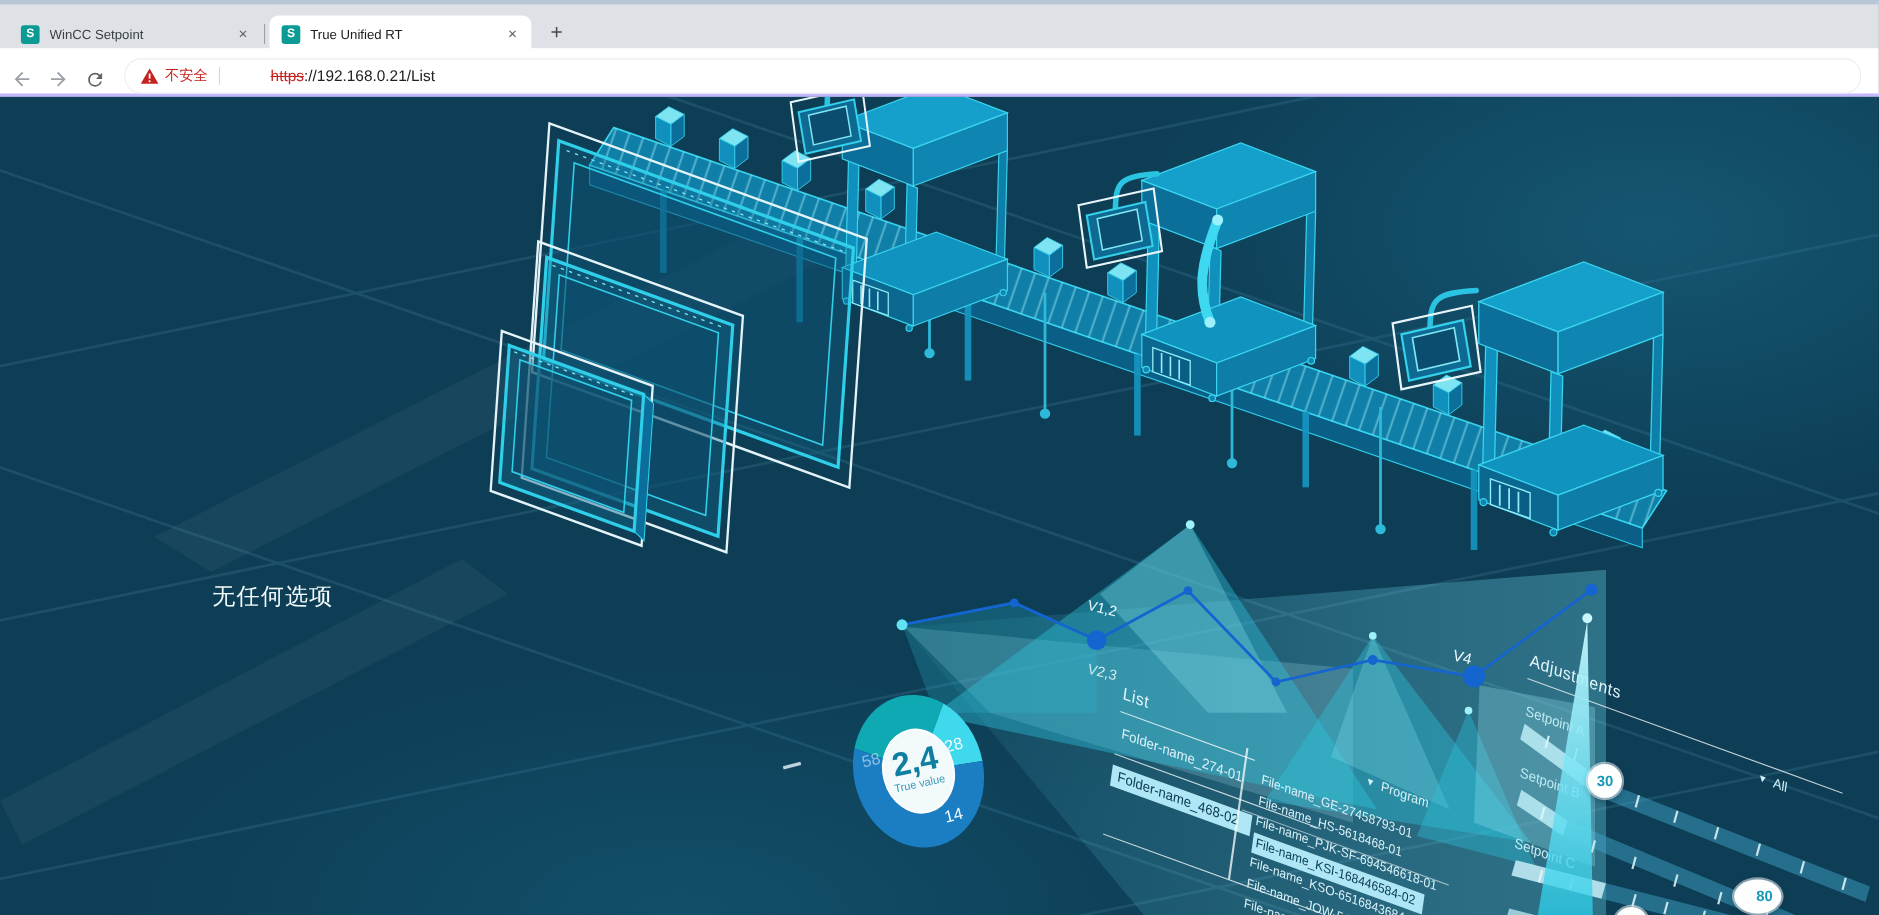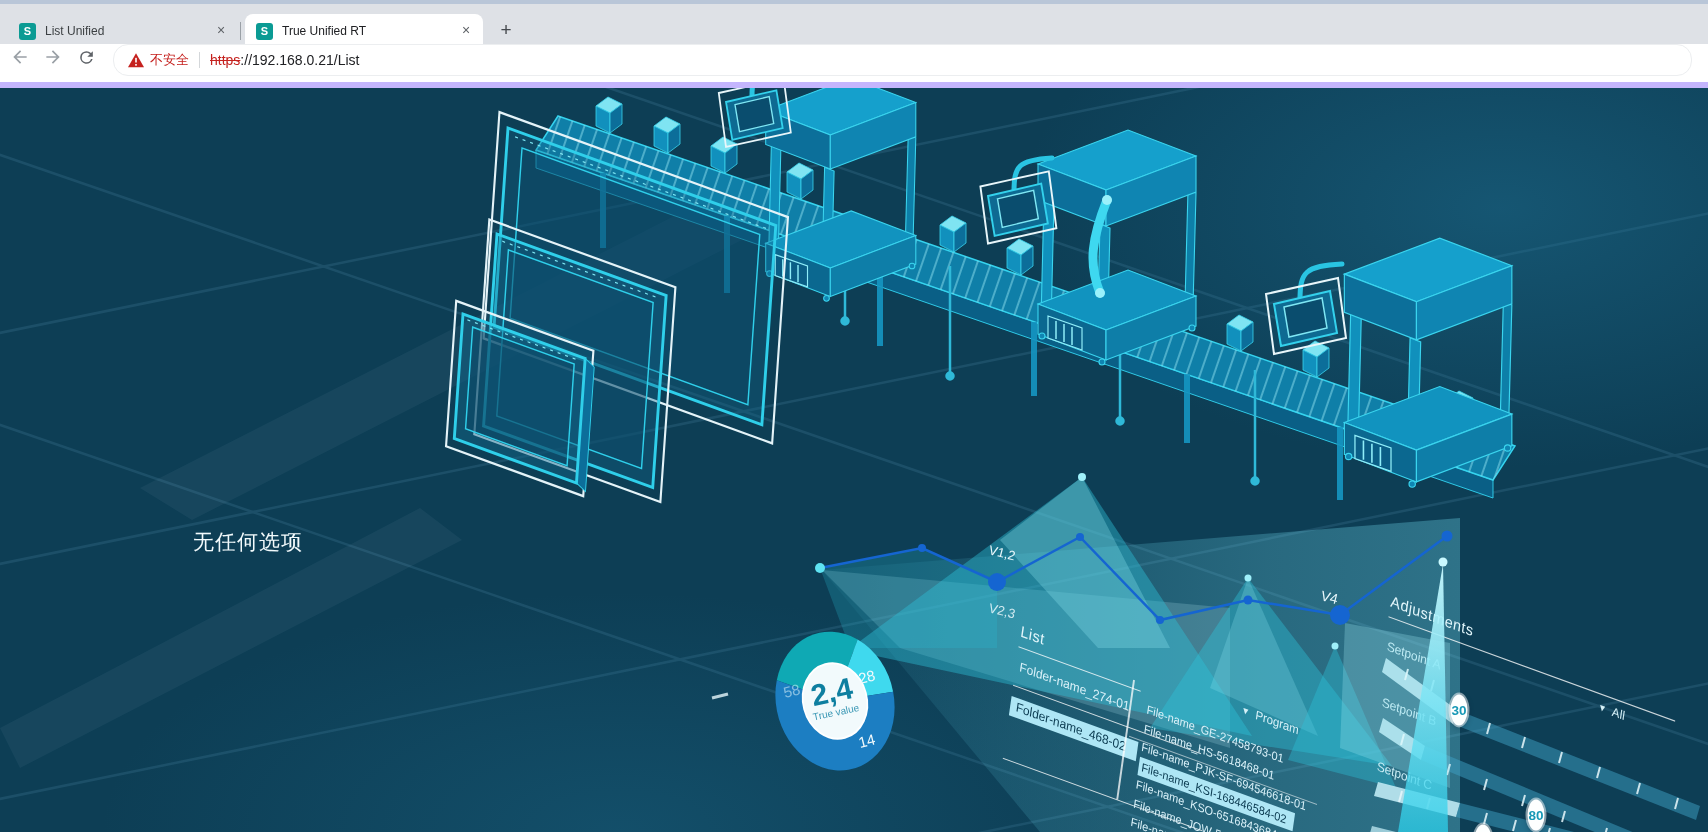--- a/index.html
+++ b/index.html
@@ -9,55 +9,55 @@
   .tabbar{position:absolute;top:0;left:0;width:100%;height:44px;background:#DEE1E6;border-top:4px solid #B9C6D8;box-sizing:border-box;}
   .tab{position:absolute;top:10px;height:34px;display:flex;align-items:center;}
   .tab.inactive{left:8px;width:230px;}
   .tab.active{left:245px;width:238px;background:#fff;border-radius:8px 8px 0 0;}
   .favicon{width:17px;height:17px;background:#0B9B94;color:#fff;border-radius:3px;font-size:11px;font-weight:bold;display:flex;align-items:center;justify-content:center;margin:0 9px 0 11px;flex:0 0 auto;}
   .tab-title{font-size:12px;color:#3C4043;white-space:nowrap;overflow:hidden;flex:1;}
   .tab.active .tab-title{color:#202124;}
   .tab-close{width:18px;height:18px;border-radius:50%;color:#5F6368;font-size:14px;line-height:17px;text-align:center;margin:0 8px;flex:0 0 auto;cursor:pointer;}
   .tab-sep{position:absolute;left:240px;top:18px;width:1px;height:18px;background:#9AA0A6;}
   .newtab{position:absolute;left:492px;top:12px;width:28px;height:28px;color:#45494E;font-size:19px;line-height:27px;text-align:center;border-radius:50%;}
-  .toolbar{position:absolute;top:44px;left:0;width:100%;height:44px;background:#fff;border-bottom:6px solid #c4b5fd;box-sizing:border-box;display:flex;align-items:flex-start;}
+  .toolbar{position:absolute;top:44px;left:0;width:100%;height:44px;background:#fff;border-bottom:3px solid #c4b5fd;box-sizing:border-box;display:flex;align-items:flex-end;}
   .navbtn{width:26px;height:26px;margin-left:7px;display:flex;align-items:center;justify-content:center;}
   .omnibox{height:30px;flex:1;margin:0 16px 0 14px;border:1px solid #ECEEF0;border-radius:15px;display:flex;align-items:center;padding:0 14px;background:#fff;}
   .warn-tri{margin-right:6px;display:flex;}
   .warn-text{color:#C5221F;font-size:13px;}
   .omni-sep{width:1px;height:16px;background:#D4D7DA;margin:0 10px;}
-  .scheme{color:#C5221F;font-size:14px;text-decoration:line-through;}
+  .scheme{color:#C5221F;font-size:14px;text-decoration:line-through;margin-left:36px;}
   .urlrest{color:#202124;font-size:14px;}
   
   .viewport{position:absolute;top:88px;left:0;width:1708px;height:744px;background:#0D3E55;overflow:hidden;}
   .scene,.overlay{position:absolute;top:0;left:0;}
   .scene{z-index:1;}
   .overlay{z-index:4;pointer-events:none;}
   .msg{position:absolute;left:193px;top:440px;z-index:6;color:#F2FAFC;font-size:21px;letter-spacing:1px;}
   
   .iso{position:absolute;transform:rotate(20deg) skewX(12deg);transform-origin:0 0;z-index:2;color:#D9F1F9;}
   .panel-title{font-size:15px;color:#E2F6FB;letter-spacing:.5px;}
   .wline{background:rgba(255,255,255,.78);height:1.4px;}
   .abs{position:absolute;}
   .rowtext{font-size:12.5px;white-space:nowrap;}
   .hl{background:#AEE6F5;color:#0A3A50;padding:2px 12px 3px 6px;display:inline-block;}
   .filerow{font-size:11.5px;white-space:nowrap;height:18.5px;line-height:18.5px;}
   .filerow .hlf{background:#AEE6F5;color:#0A3A50;padding:0 8px 0 3px;display:inline-block;}
   .dd{font-size:9px;vertical-align:1px;margin-right:6px;}
   .slabel{position:absolute;transform:rotate(20deg) skewX(12deg);transform-origin:0 0;font-size:12.5px;color:#CBEDF5;z-index:2;white-space:nowrap;}
-  .knob{position:absolute;width:17px;height:31px;border-radius:50%;background:#FDFFFF;color:#1798B6;font-weight:bold;font-size:13.5px;display:flex;align-items:center;justify-content:center;z-index:5;transform:translate(-50%,-50%);box-shadow:0 0 0 2px rgba(255,255,255,.5),0 2px 6px rgba(0,25,45,.45);}
+  .knob{position:absolute;width:31px;height:31px;border-radius:50%;background:#FDFFFF;color:#1798B6;font-weight:bold;font-size:13.5px;display:flex;align-items:center;justify-content:center;z-index:5;transform:translate(-50%,-50%);box-shadow:0 0 0 2px rgba(255,255,255,.5),0 2px 6px rgba(0,25,45,.45);}
 </style>
 </head>
 <body>
 
 <div class="chrome">
   <div class="tabbar">
     <div class="tab inactive">
       <span class="favicon">S</span>
-      <span class="tab-title">List Unified</span>
+      <span class="tab-title">WinCC Setpoint</span>
       <span class="tab-close">×</span>
     </div>
     <div class="tab-sep"></div>
     <div class="tab active">
       <span class="favicon">S</span>
       <span class="tab-title">True Unified RT</span>
       <span class="tab-close">×</span>
     </div>
     <div class="newtab">+</div>
   </div>
@@ -300,21 +300,21 @@
     <div class="abs" style="left:225px;top:30px;font-size:12px;color:#D6F1F8;white-space:nowrap;"><span class="dd">▼</span><span>All</span></div>
   </div>
 
   <div class="slabel" style="left:1388px;top:551px;">Setpoint A</div>
   <div class="slabel" style="left:1383px;top:607px;">Setpoint B</div>
   <div class="slabel" style="left:1378px;top:671px;">Setpoint C</div>
 
   <div class="knob" style="left:1459px;top:622px;">
       <span>30</span>
     </div>
-  <div class="knob" style="left:1536px;top:727px;">
+  <div class="knob" style="left:1598px;top:727px;padding-left:12px;">
       <span>80</span>
     </div>
   <div class="knob" style="left:1483px;top:752px;"></div>
 
   <svg class="overlay" width="1708" height="744" viewBox="0 0 1708 744">
     <defs>
       <linearGradient id="gSpike" x1="0" y1="0" x2="0" y2="1">
           <stop offset="0%" stop-color="#C9F9FF" stop-opacity=".95"></stop>
           <stop offset="100%" stop-color="#2BCFEA" stop-opacity=".75"></stop>
         </linearGradient>

